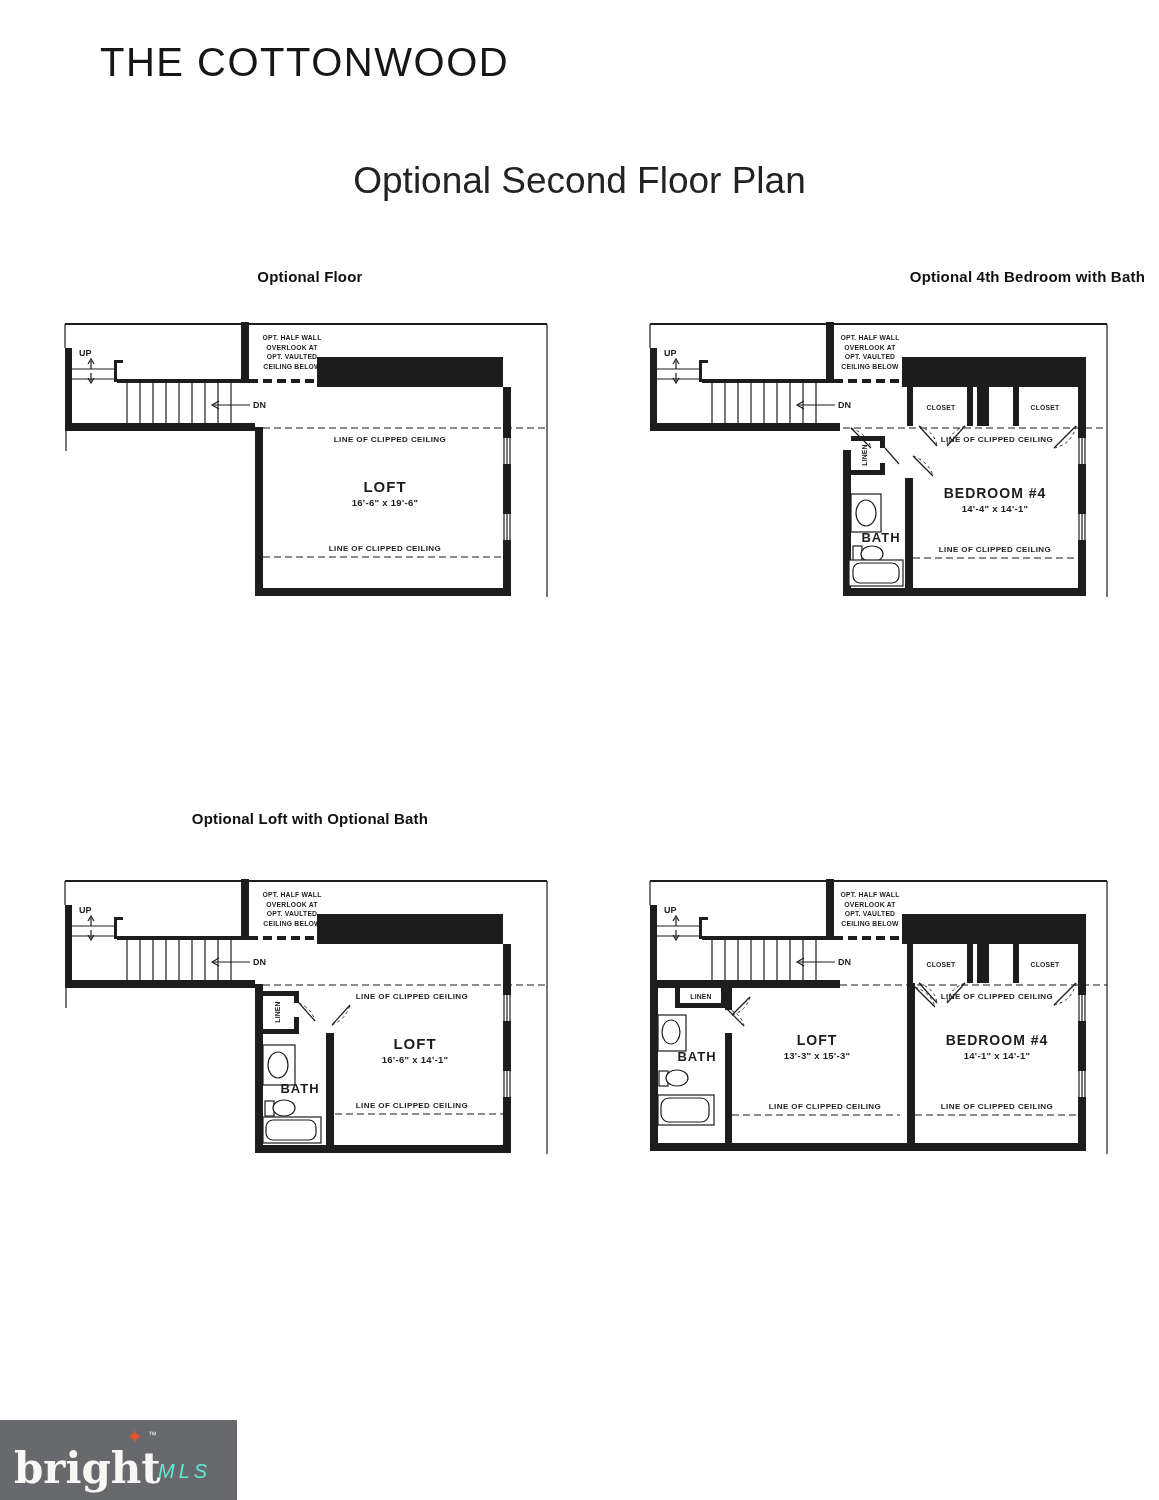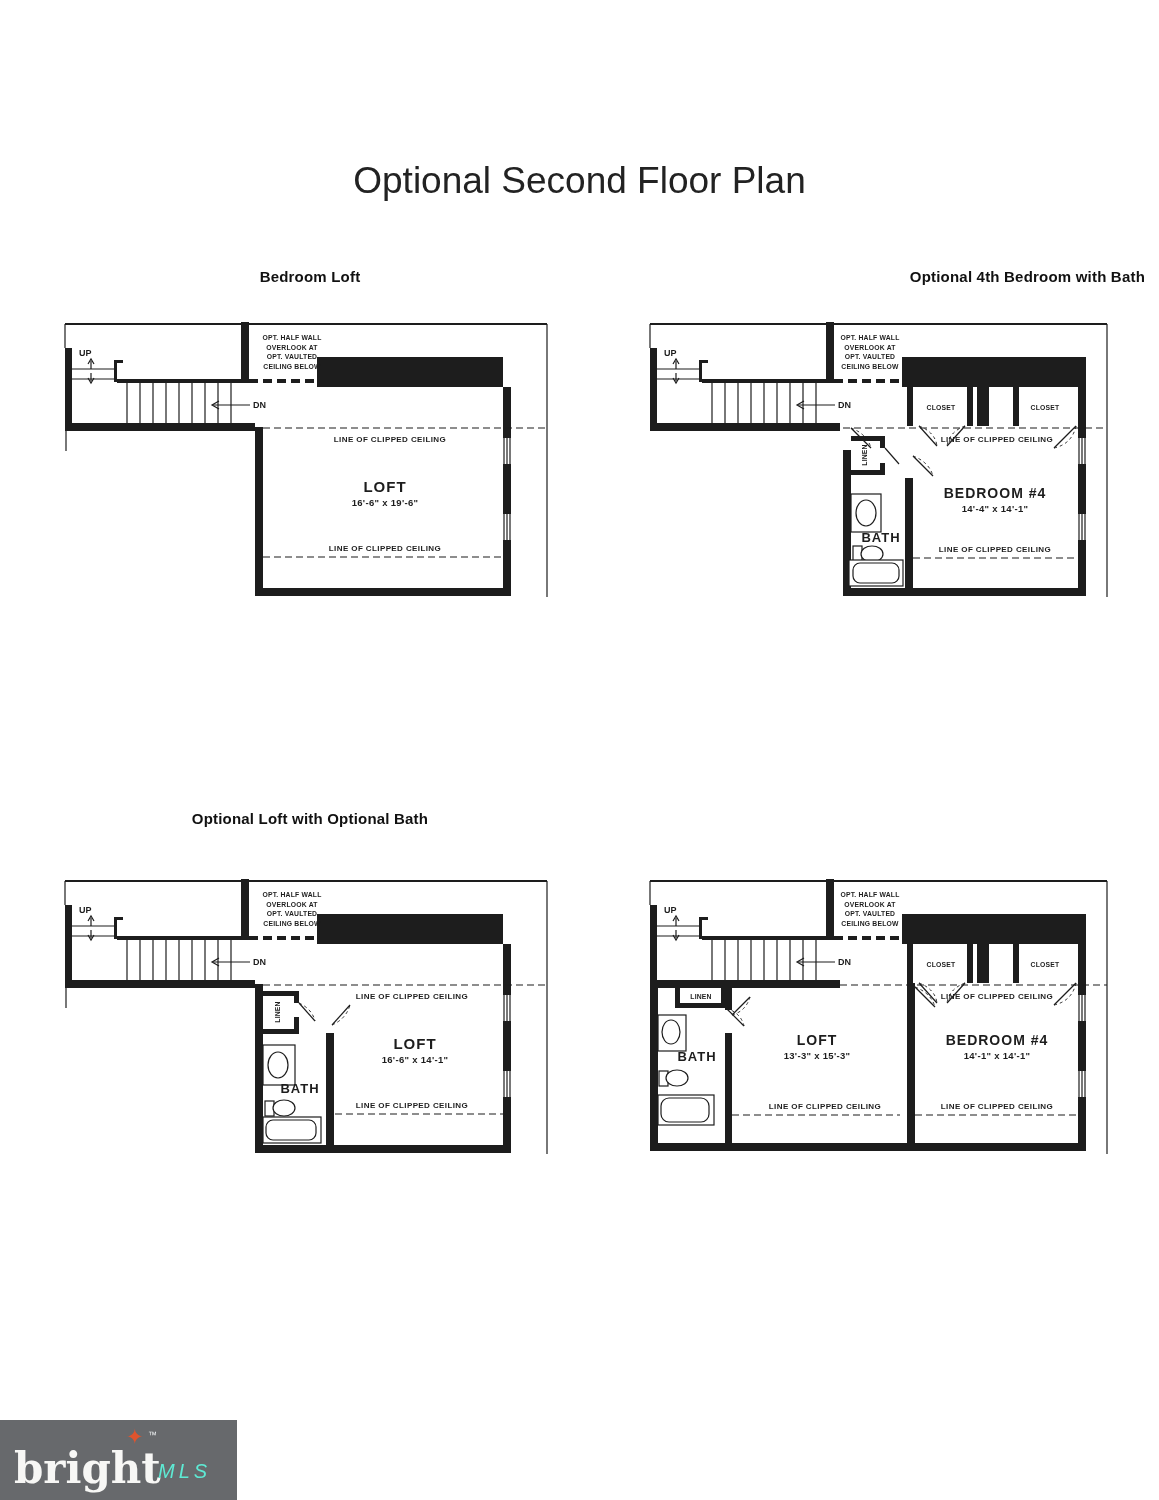--- a/index.html
+++ b/index.html
@@ -64,20 +64,21 @@
   .logo .mls{
     position:absolute;left:158px;bottom:19px;
     font-size:20px;color:#5eead4;letter-spacing:4px;font-weight:400;line-height:1;font-style:italic;
   }
 </style>
 </head>
 <body>
 
 <div class="page">
 
+  <div class="page-title">THE COTTONWOOD</div>
   <div class="page-subtitle">Optional Second Floor Plan</div>
 
   <svg width="0" height="0" style="position:absolute">
     <defs>
       <g id="g-stairs">
         <rect class="w" x="0" y="26" width="7" height="82"></rect>
         <text class="updn" x="14" y="34">UP</text>
         <line class="t1" x1="26" y1="47" x2="26" y2="39"></line>
           <path class="t1" d="M23,42 L26,37 L29,42"></path>
         <line class="t1" x1="26" y1="51" x2="26" y2="59"></line>
@@ -113,21 +114,21 @@
       <g id="g-window">
         <rect x="0" y="0" width="8" height="26" fill="#ffffff"></rect>
         <line class="t1" x1="1" y1="0" x2="1" y2="26"></line>
         <line class="t1" x1="4" y1="0" x2="4" y2="26"></line>
         <line class="t1" x1="7" y1="0" x2="7" y2="26"></line>
       </g>
     </defs>
   </svg>
 
   <div class="plan p-top" id="plan1">
-    <div class="plan-title">Bedroom Loft</div>
+    <div class="plan-title">Optional Floor</div>
     <svg width="500" height="285" viewBox="0 0 500 285">
       <g>
         <line class="t2" x1="5" y1="6" x2="487" y2="6"></line>
         <line class="t1" x1="487" y1="6" x2="487" y2="279"></line>
         <line class="t1" x1="5" y1="6" x2="5" y2="30"></line>
         <rect class="w" x="257" y="39" width="186" height="30"></rect>
         <rect class="w" x="195" y="109" width="8" height="169"></rect>
         <rect class="w" x="195" y="270" width="256" height="8"></rect>
         <rect class="w" x="443" y="69" width="8" height="201"></rect>
         <line class="t1" x1="6" y1="113" x2="6" y2="133"></line>

